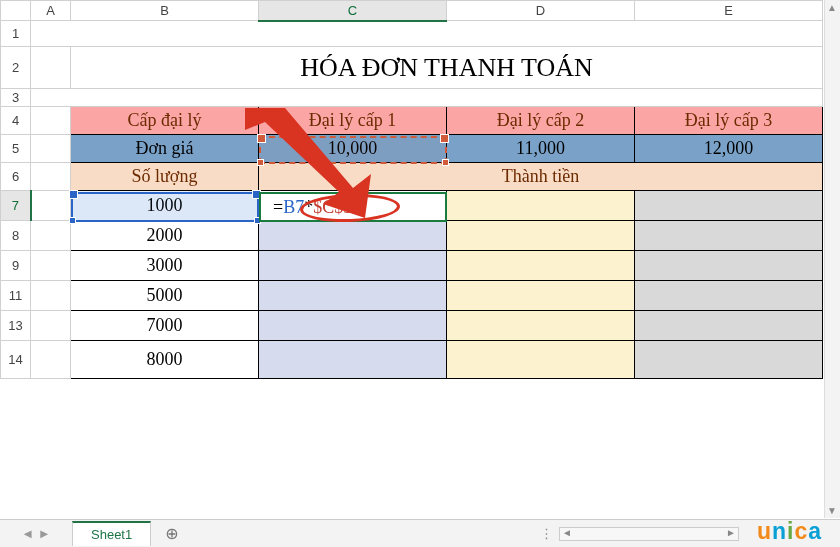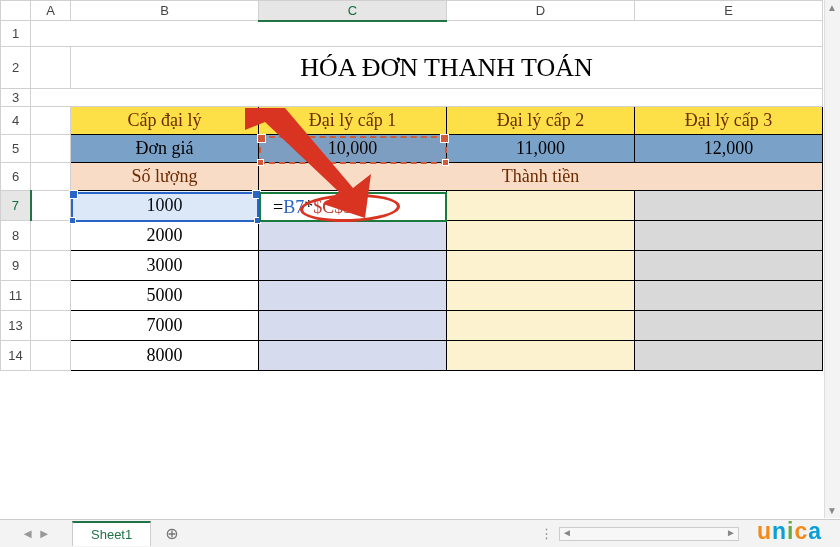--- a/index.html
+++ b/index.html
@@ -54,30 +54,30 @@
   .r4 { height: 28px; }
   .r5 { height: 28px; }
   .r6 { height: 28px; }
   .r7 { height: 30px; }
   .r8 { height: 30px; }
   .r9 { height: 30px; }
   .r10 { height: 30px; }
   .r11 { height: 30px; }
   .r12 { height: 30px; }
   .r13 { height: 30px; }
-  .r14 { height: 30px; }
+  .r14 { height: 38px; }
   .r15 { height: 26px; }
 
   .title {
     font-family: "Times New Roman", serif;
     font-weight: bold;
     font-size: 26px;
   }
   .hdr-orange {
-    background: #fde047;
+    background: #fca5a5;
     font-family: "Times New Roman", serif;
     font-weight: bold;
     font-size: 18px;
     color: #6b2a00;
     border: 1px solid #000 !important;
   }
   .hdr-blue {
     background: #7aa2c9;
     font-family: "Times New Roman", serif;
     font-weight: bold;

